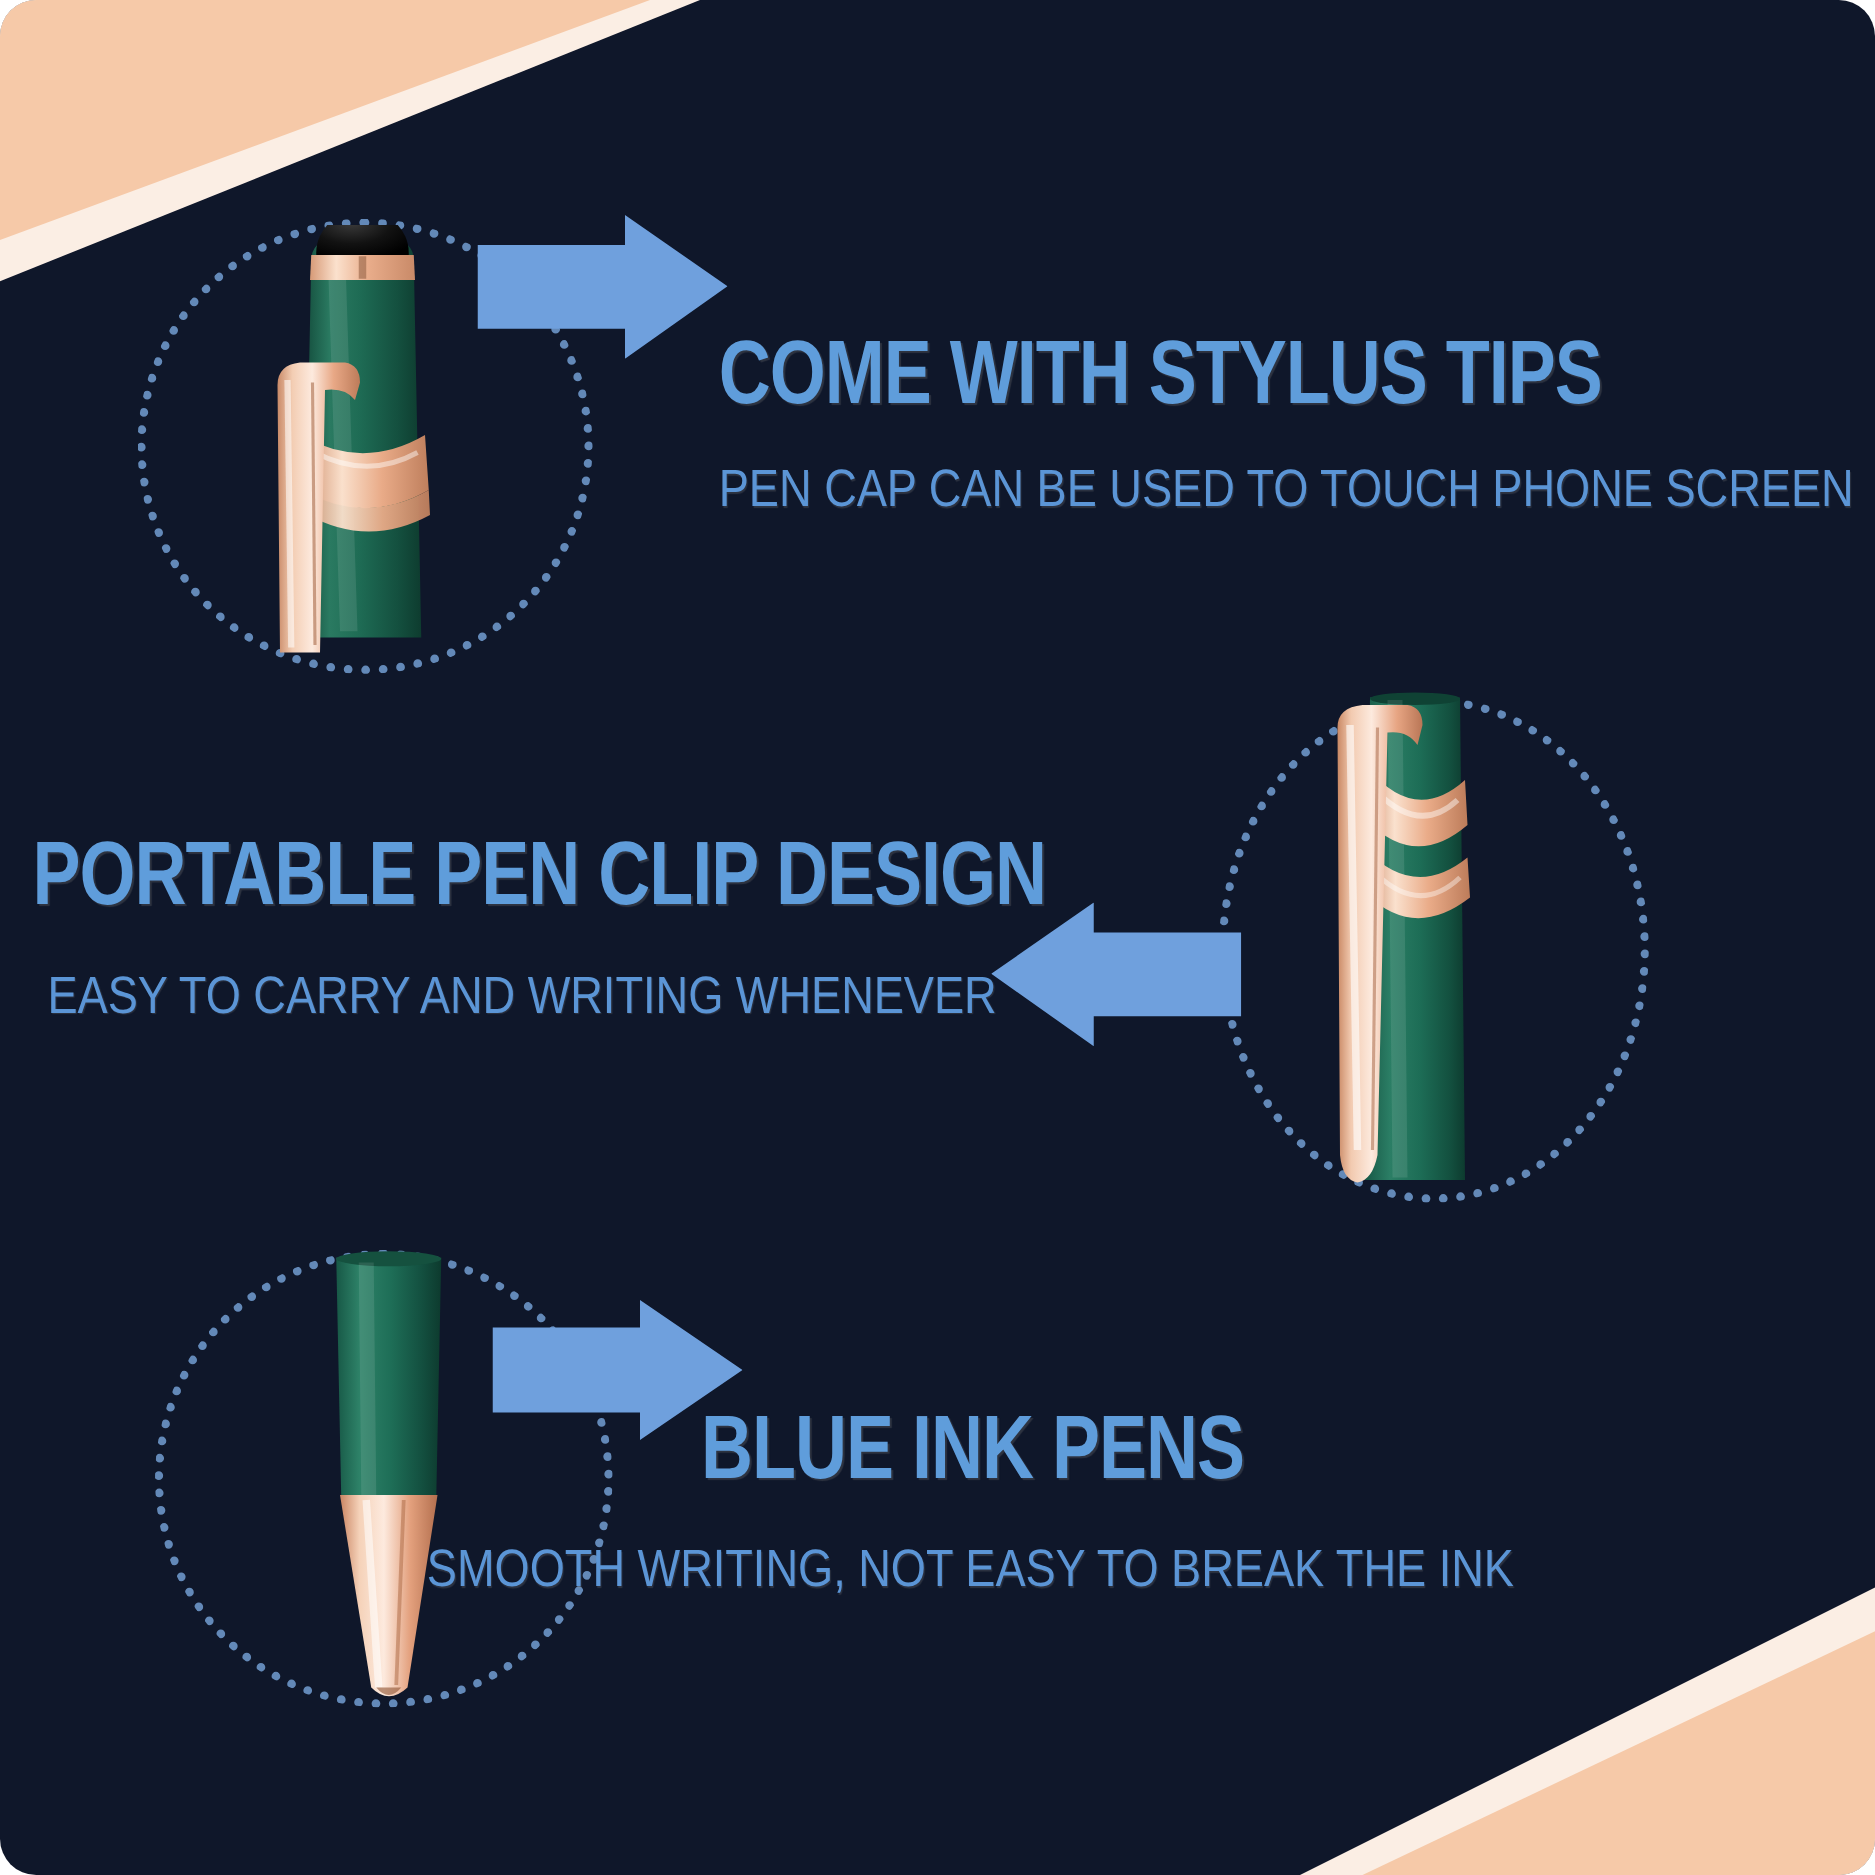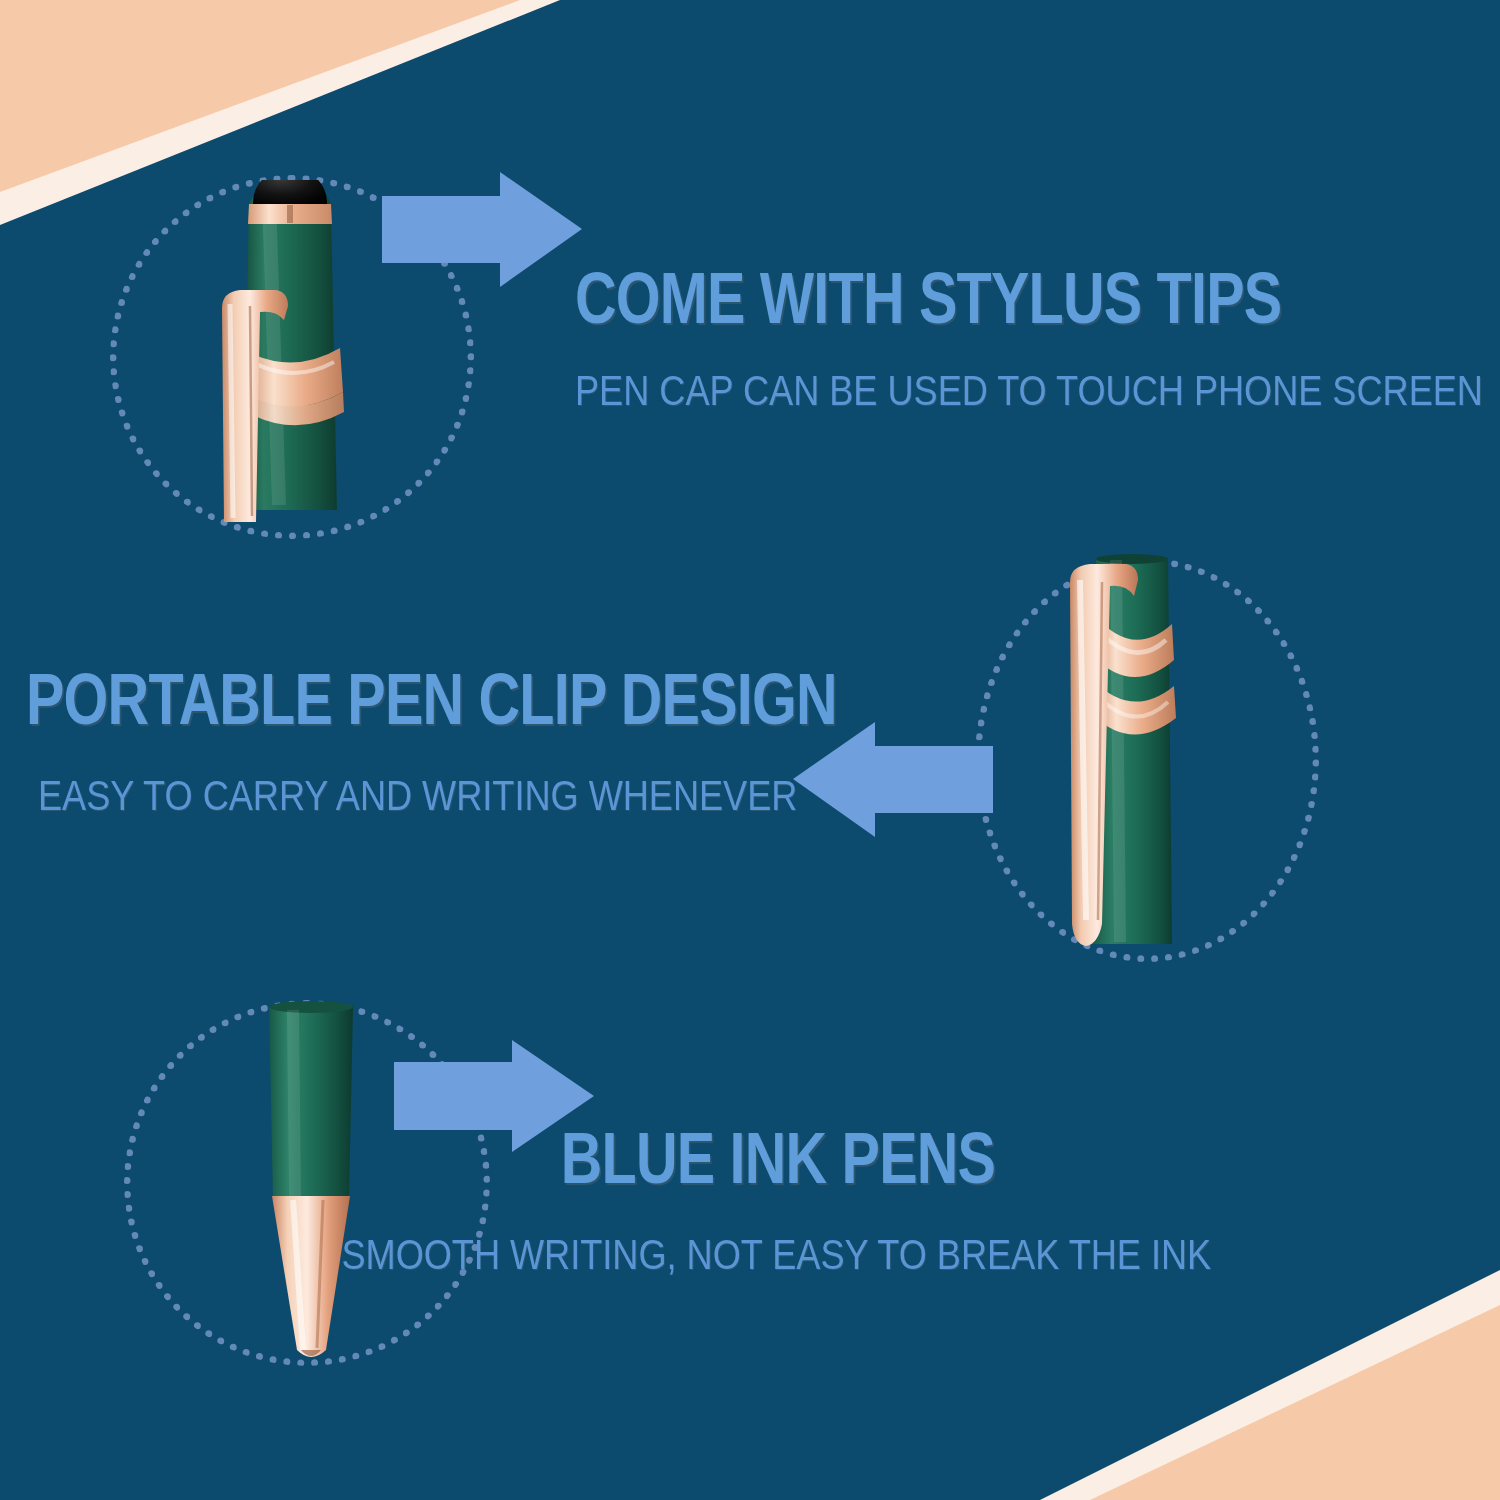--- a/index.html
+++ b/index.html
@@ -4,23 +4,24 @@
 <style>
   html, body {
     margin: 0;
     padding: 0;
     background: #ffffff;
   }
   #page {
     position: relative;
     width: 1500px;
     height: 1500px;
-    background: #0c4a6e;
+    background: #0f172a;
     overflow: hidden;
     font-family: "Liberation Sans", sans-serif;
+    border-radius: 29px;
   }
 
   
   .corner-svg {
     position: absolute;
     left: 0;
     top: 0;
     width: 1500px;
     height: 1500px;
     pointer-events: none;

